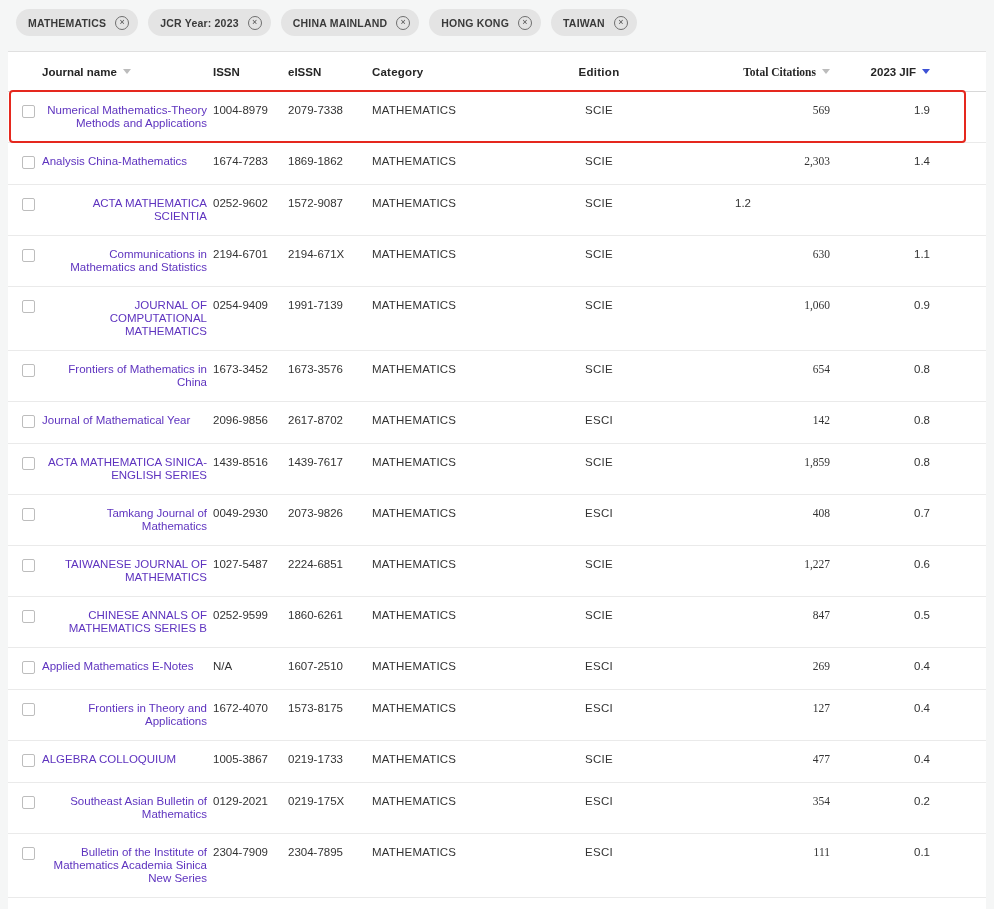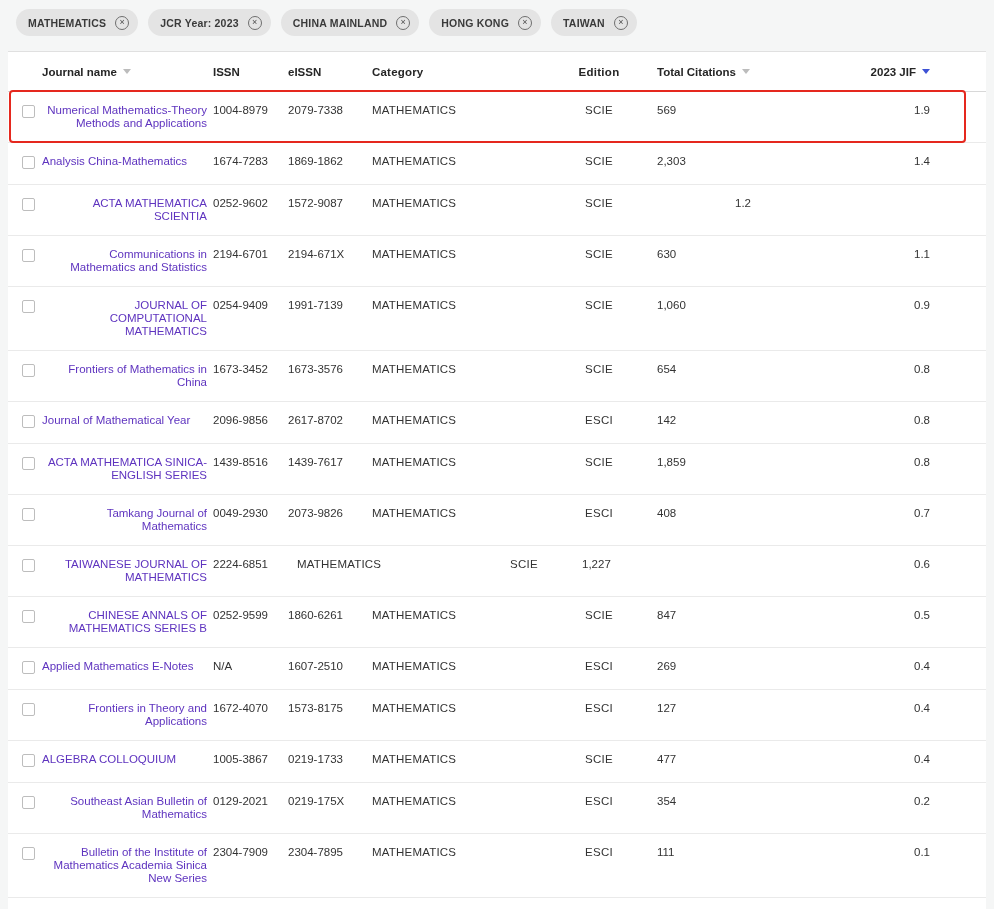--- a/index.html
+++ b/index.html
@@ -38,21 +38,21 @@
   .thead { border-bottom:1px solid #d8d8d8; }
   .cell { padding:12px 6px 12px 0; font-size:11.5px; line-height:1.13; color:#333; }
   .thead .cell { font-weight:700; color:#262626; padding-top:14px; padding-bottom:12px; white-space:nowrap; }
 
   .c-check { flex:0 0 34px; padding-left:14px; padding-right:0; }
   .c-name  { flex:0 0 171px; }
   .c-issn  { flex:0 0 75px; }
   .c-eissn { flex:0 0 84px; }
   .c-cat   { flex:0 0 175px; letter-spacing:.2px; }
   .c-ed    { flex:0 0 110px; text-align:center; letter-spacing:.3px; }
-  .c-cit   { flex:1 1 auto; text-align:left; }
+  .c-cit   { flex:1 1 auto; text-align:right;font-family:Liberation Serif, serif; }
   .c-jif   { flex:0 0 150px; text-align:right; padding-right:56px; }
 
   .checkbox {
     display:inline-block; width:13px; height:13px;
     border:1px solid #bdbdbd; border-radius:2px; background:#fff;
     cursor:pointer; margin-top:1px;
   }
   .jname { color:var(--link,#5e33bf); text-decoration:none; cursor:pointer; display:inline-block;text-align:right; }
 
   .arrow {
@@ -238,20 +238,21 @@
     <div class="cell c-cit">408</div>
     <div class="cell c-jif">0.7</div>
   </div>
       <div class="trow">
     <div class="cell c-check">
       <span class="checkbox" role="checkbox" aria-checked="false"></span>
     </div>
     <div class="cell c-name">
       <a class="jname" href="#">TAIWANESE JOURNAL OF MATHEMATICS</a>
     </div>
+    <div class="cell c-issn">1027-5487</div>
     <div class="cell c-eissn">2224-6851</div>
     <div class="cell c-cat">MATHEMATICS</div>
     <div class="cell c-ed">SCIE</div>
     <div class="cell c-cit">1,227</div>
     <div class="cell c-jif">0.6</div>
   </div>
       <div class="trow">
     <div class="cell c-check">
       <span class="checkbox" role="checkbox" aria-checked="false"></span>
     </div>

